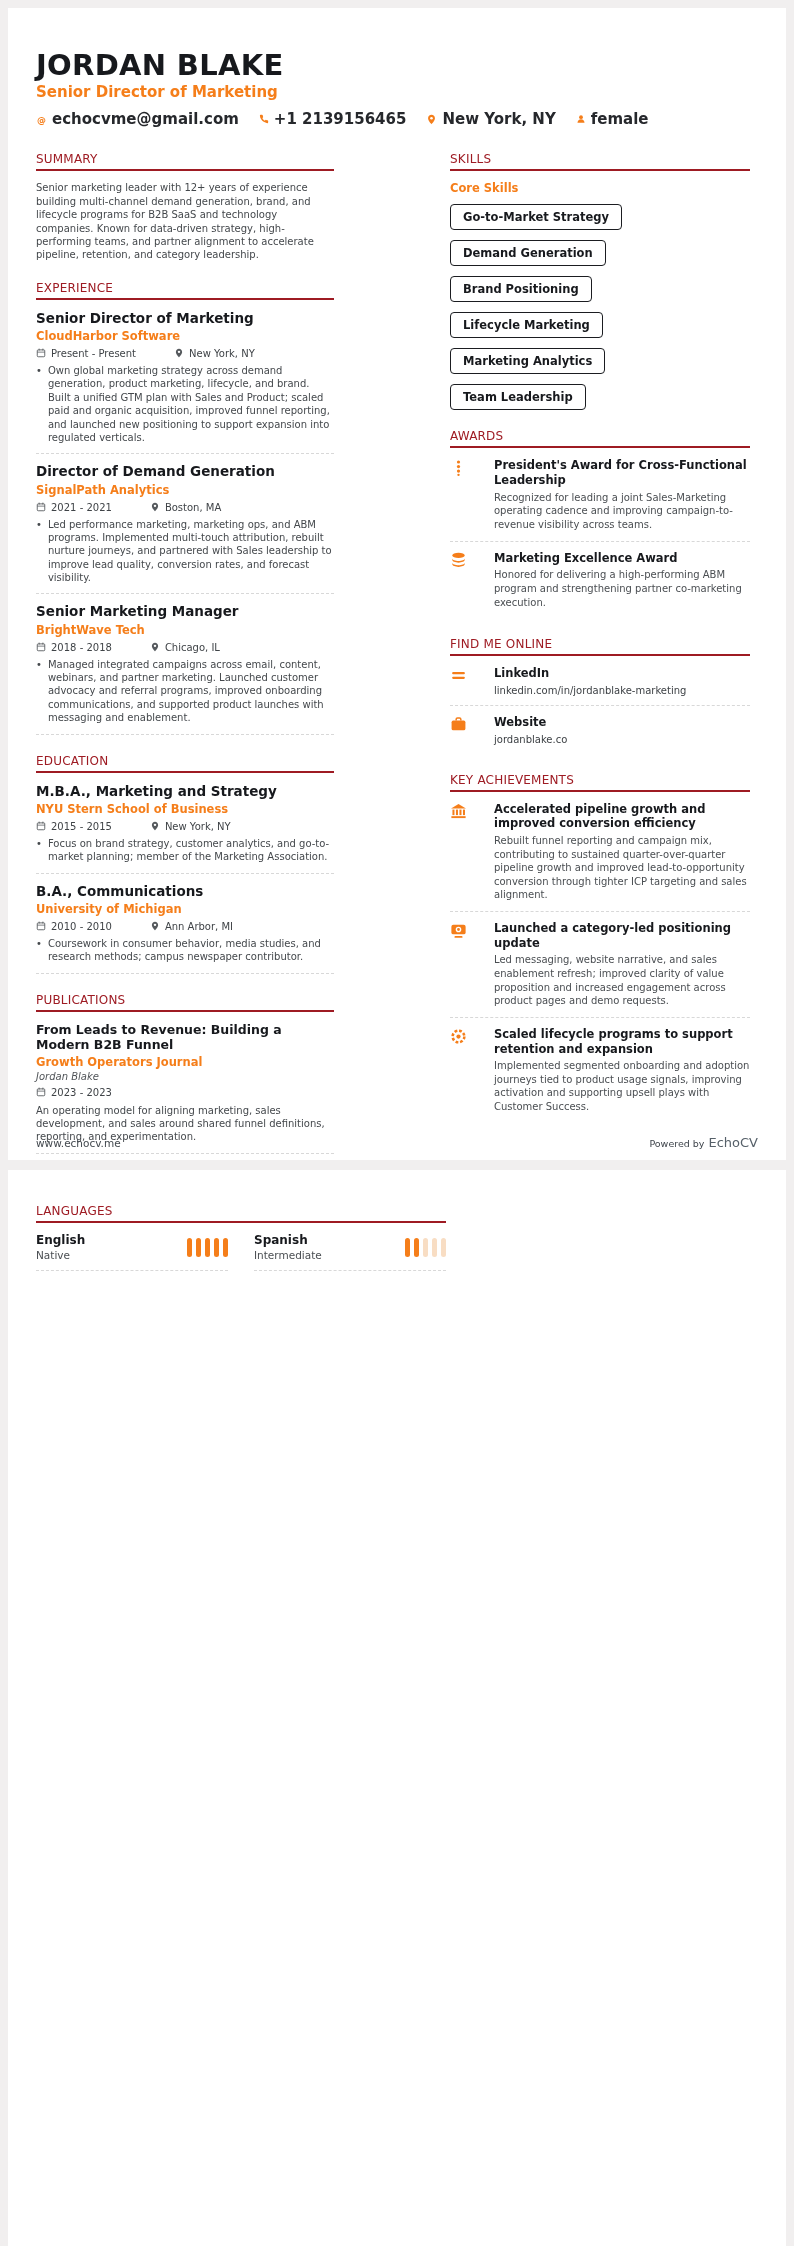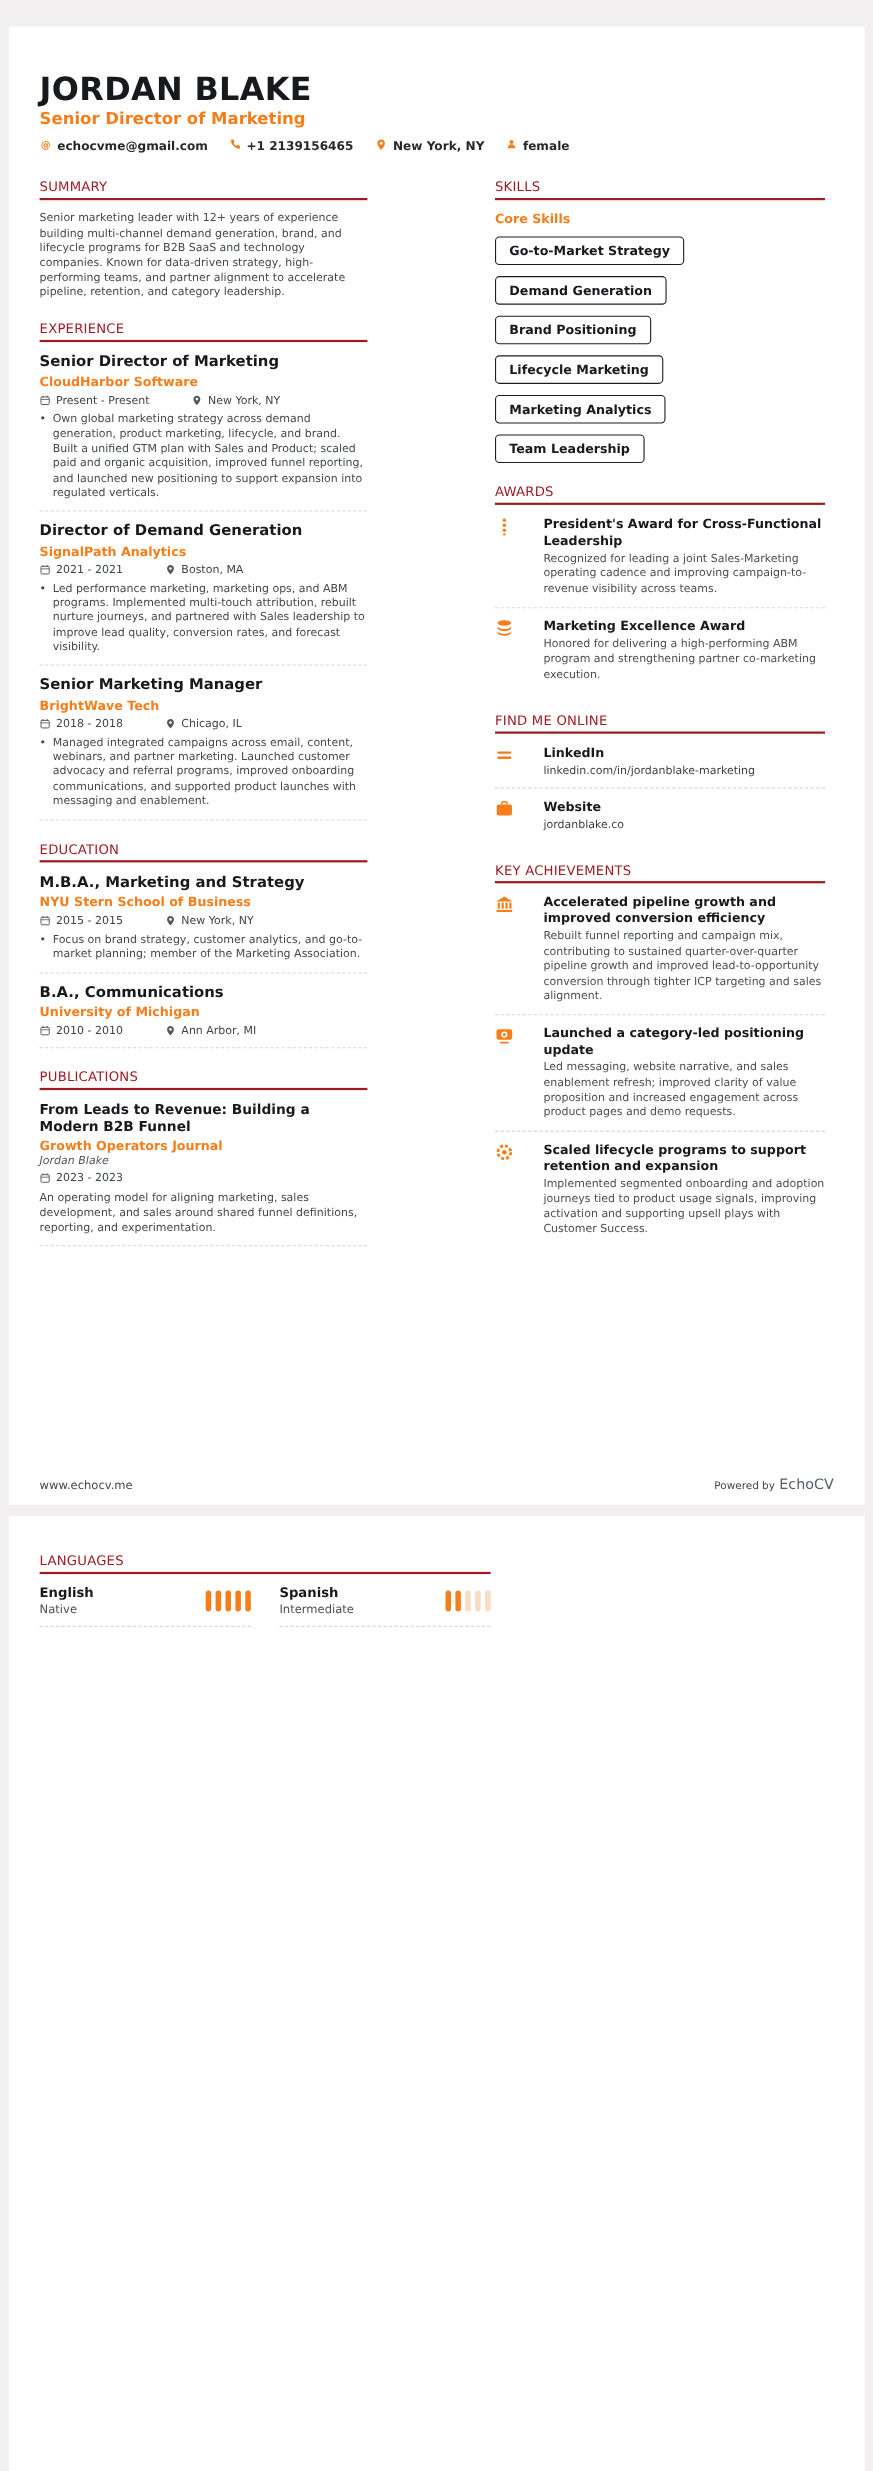--- a/index.html
+++ b/index.html
@@ -4,29 +4,29 @@
 <style>
   * { margin:0; padding:0; box-sizing:border-box; }
   html,body { background: var(--c-page_bg, #f1efef); }
   body {
     width:794px; margin:0 auto;
     font-family:"DejaVu Sans", "Liberation Sans", sans-serif;
     color:#1b1d21;
     -webkit-font-smoothing:antialiased;
   }
   .page { position:relative; width:778px; margin:0 auto; background:#ffffff; overflow:hidden; }
-  .page1 { margin-top:24px; height:1344px; padding:42px 36px 0 28px; }
+  .page1 { margin-top:8px; height:1152px; padding:42px 36px 0 28px; }
   .page-gap { height:10px; }
   .page2 { height:1347px; padding:34px 28px 0 28px; }
 
   
   .name { font-size:29px; font-weight:800; letter-spacing:.3px; color:#17191d; line-height:1.05; }
   .job-title { font-size:15px; font-weight:bold; color:var(--c-accent,#f57e1a); margin-top:3px; }
   .contact-row { display:flex; align-items:center; gap:20px; margin-top:9px; }
-  .contact-item { display:flex; gap:5px; font-size:11px; font-weight:bold; color:#26282c; }
+  .contact-item { display:flex; align-items:center; gap:5px; font-size:15px; font-weight:bold; color:#26282c; }
   .contact-item .ic { color:var(--c-accent,#f57e1a); }
 
   
   .columns { display:flex; justify-content:space-between; margin-top:24px; }
   .col-left { width:298px; }
   .col-right { width:300px; }
 
   section { margin-bottom:19px; }
   .sec-h {
     font-size:12px; font-weight:400; color:var(--c-heading_red,#9e1b23);
@@ -298,20 +298,23 @@
                 </svg>
               <span>2010 - 2010</span>
             </span>
             <span class="meta-item">
               <svg class="ic ic-sm">
                   <use href="#ic-pin"></use>
                 </svg>
               <span>Ann Arbor, MI</span>
             </span>
           </div>
+          <div class="bullet body-txt">
+            <span>Coursework in consumer behavior, media studies, and research methods; campus newspaper contributor.</span>
+          </div>
         </article>
       </section>
 
       <section>
         <h2 class="sec-h">PUBLICATIONS</h2>
 
         <article class="entry hr">
           <h3 class="entry-title pub-title">From Leads to Revenue: Building a Modern B2B Funnel</h3>
           <div class="entry-sub">Growth Operators Journal</div>
           <div class="entry-author">Jordan Blake</div>

